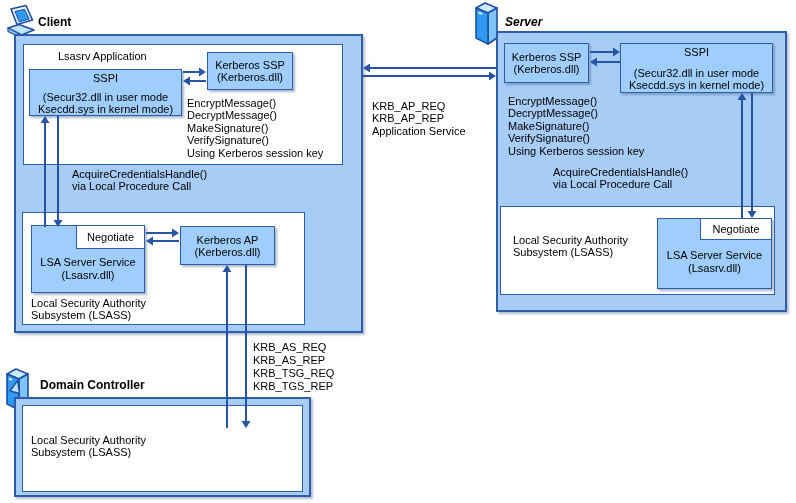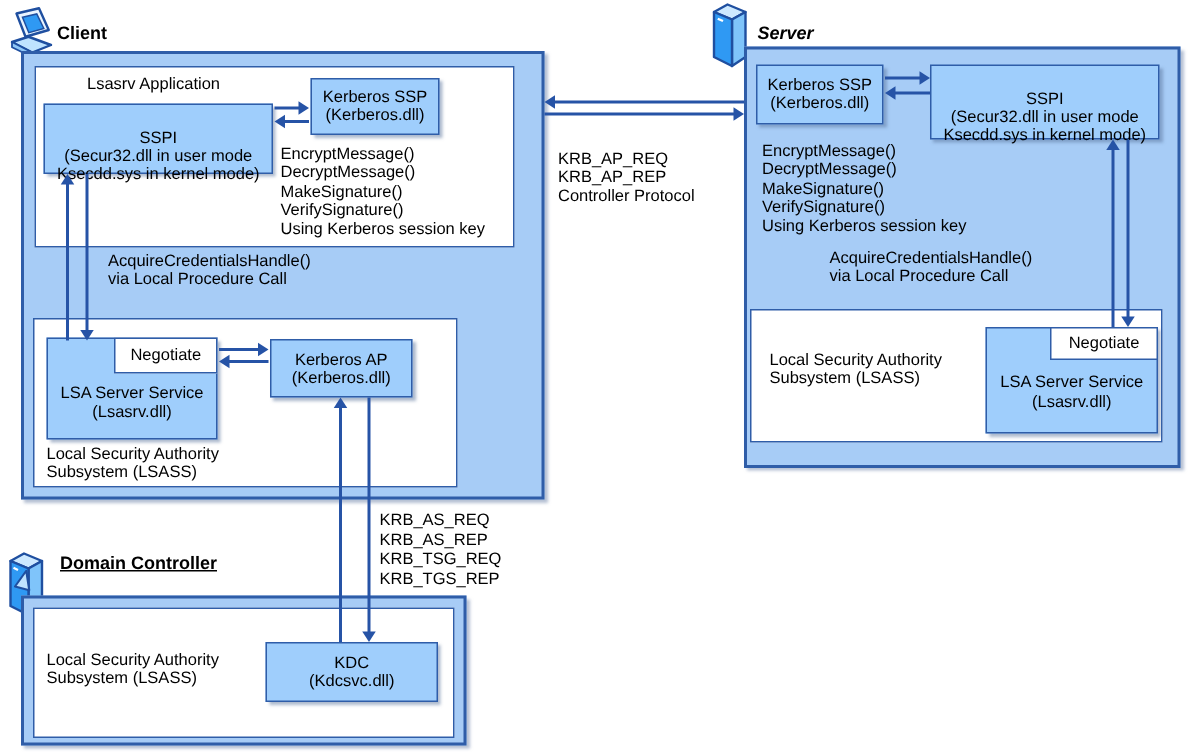--- a/index.html
+++ b/index.html
@@ -21,21 +21,21 @@
     border: 1.5px solid var(--border_color, #2F5DA8);
   }
   .bluebox {
     position:absolute;
     background: var(--box_fill, #9FCEFC);
     border: 1.5px solid var(--border_color, #2F5DA8);
     box-shadow: 2px 2px 2px rgba(90,115,155,.5);
     text-align:center;
   }
   .flexcenter { display:flex; flex-direction:column; justify-content:center; align-items:center; line-height:12px; }
-  .toptitle   { display:flex; flex-direction:column; align-items:center; padding-top:16px; line-height:12px; }
+  .toptitle   { display:flex; flex-direction:column; align-items:center; padding-top:2px; line-height:12px; }
   .gap { height:9px; }
   .lsa-text { position:absolute; left:0; right:0; text-align:center; line-height:13px; }
   .hdr { position:absolute; font-weight:bold; font-size:12px; white-space:nowrap; }
   .txt { position:absolute; line-height:12.4px; white-space:nowrap; }
   .txt13 { position:absolute; line-height:13px; white-space:nowrap; }
   .overlay { position:absolute; left:0; top:0; pointer-events:none; }
 </style>
 </head>
 <body>
 
@@ -98,21 +98,21 @@
   </div>
 
   <div class="txt" style="left:31px; top:297px;">
     <div>Local Security Authority</div>
     <div>Subsystem (LSASS)</div>
   </div>
 
   <div class="txt" style="left:372px; top:100px;">
     <div>KRB_AP_REQ</div>
     <div>KRB_AP_REP</div>
-    <div>Controller Protocol</div>
+    <div>Application Service</div>
   </div>
 
   <svg class="overlay" style="left:471px; top:1px;" width="32" height="46" viewBox="0 0 32 46">
     <polygon points="5,7 14,2 26,7 17,12" fill="#CDE9FF" stroke="#1F4FA0" stroke-width="1.6" stroke-linejoin="round"></polygon>
     <polygon points="17,12 26,7 26,37 17,43" fill="#7FC4FA" stroke="#1F4FA0" stroke-width="1.6" stroke-linejoin="round"></polygon>
     <polygon points="5,7 17,12 17,43 5,37" fill="#2F99F3" stroke="#1F4FA0" stroke-width="1.6" stroke-linejoin="round"></polygon>
     <line x1="7.5" y1="11.5" x2="11" y2="13" stroke="#FFFFFF" stroke-width="1.6"></line>
   </svg>
   <div class="hdr" style="left:505px; top:15px;font-style:italic;">Server</div>
 
@@ -168,35 +168,31 @@
     <div>KRB_TGS_REP</div>
   </div>
 
   <svg class="overlay" style="left:2px; top:366px;" width="34" height="48" viewBox="0 0 34 48">
     <polygon points="5,8 14,3 26,8 17,13" fill="#CDE9FF" stroke="#1F4FA0" stroke-width="1.6" stroke-linejoin="round"></polygon>
     <polygon points="17,13 26,8 26,38 17,44" fill="#7FC4FA" stroke="#1F4FA0" stroke-width="1.6" stroke-linejoin="round"></polygon>
     <polygon points="5,8 17,13 17,44 5,38" fill="#2F99F3" stroke="#1F4FA0" stroke-width="1.6" stroke-linejoin="round"></polygon>
     <polygon points="8,25 15.5,14.5 17.5,27.5" fill="#BFE3FF" stroke="#1F4FA0" stroke-width="1.4" stroke-linejoin="round"></polygon>
     <line x1="7" y1="12.5" x2="10" y2="14" stroke="#FFFFFF" stroke-width="1.4"></line>
   </svg>
-  <div class="hdr" style="left:40px; top:368px;text-decoration:underline;">Domain Controller</div>
+  <div class="hdr" style="left:40px; top:378px;">Domain Controller</div>
 
   <div class="container" style="left:14px; top:397px; width:297px; height:100px;"></div>
 
   <div class="whitebox" style="left:22px; top:405px; width:281px; height:87px;"></div>
 
   <div class="txt" style="left:31px; top:434px;">
     <div>Local Security Authority</div>
     <div>Subsystem (LSASS)</div>
   </div>
 
-  <div class="bluebox flexcenter" style="left:177px; top:428px; width:115px; height:40px;">
-    <div>KDC</div>
-    <div>(Kdcsvc.dll)</div>
-  </div>
 
   <svg class="overlay" width="796" height="503" viewBox="0 0 796 503">
     <g style="stroke:var(--arrow_color,#2653A6); stroke-width:2; fill:none;">
 
       <line x1="183" y1="72" x2="200" y2="72"></line>
       <line x1="189" y1="81" x2="206" y2="81"></line>
 
       <line x1="146" y1="233" x2="173" y2="233"></line>
       <line x1="152" y1="241" x2="179" y2="241"></line>
 

